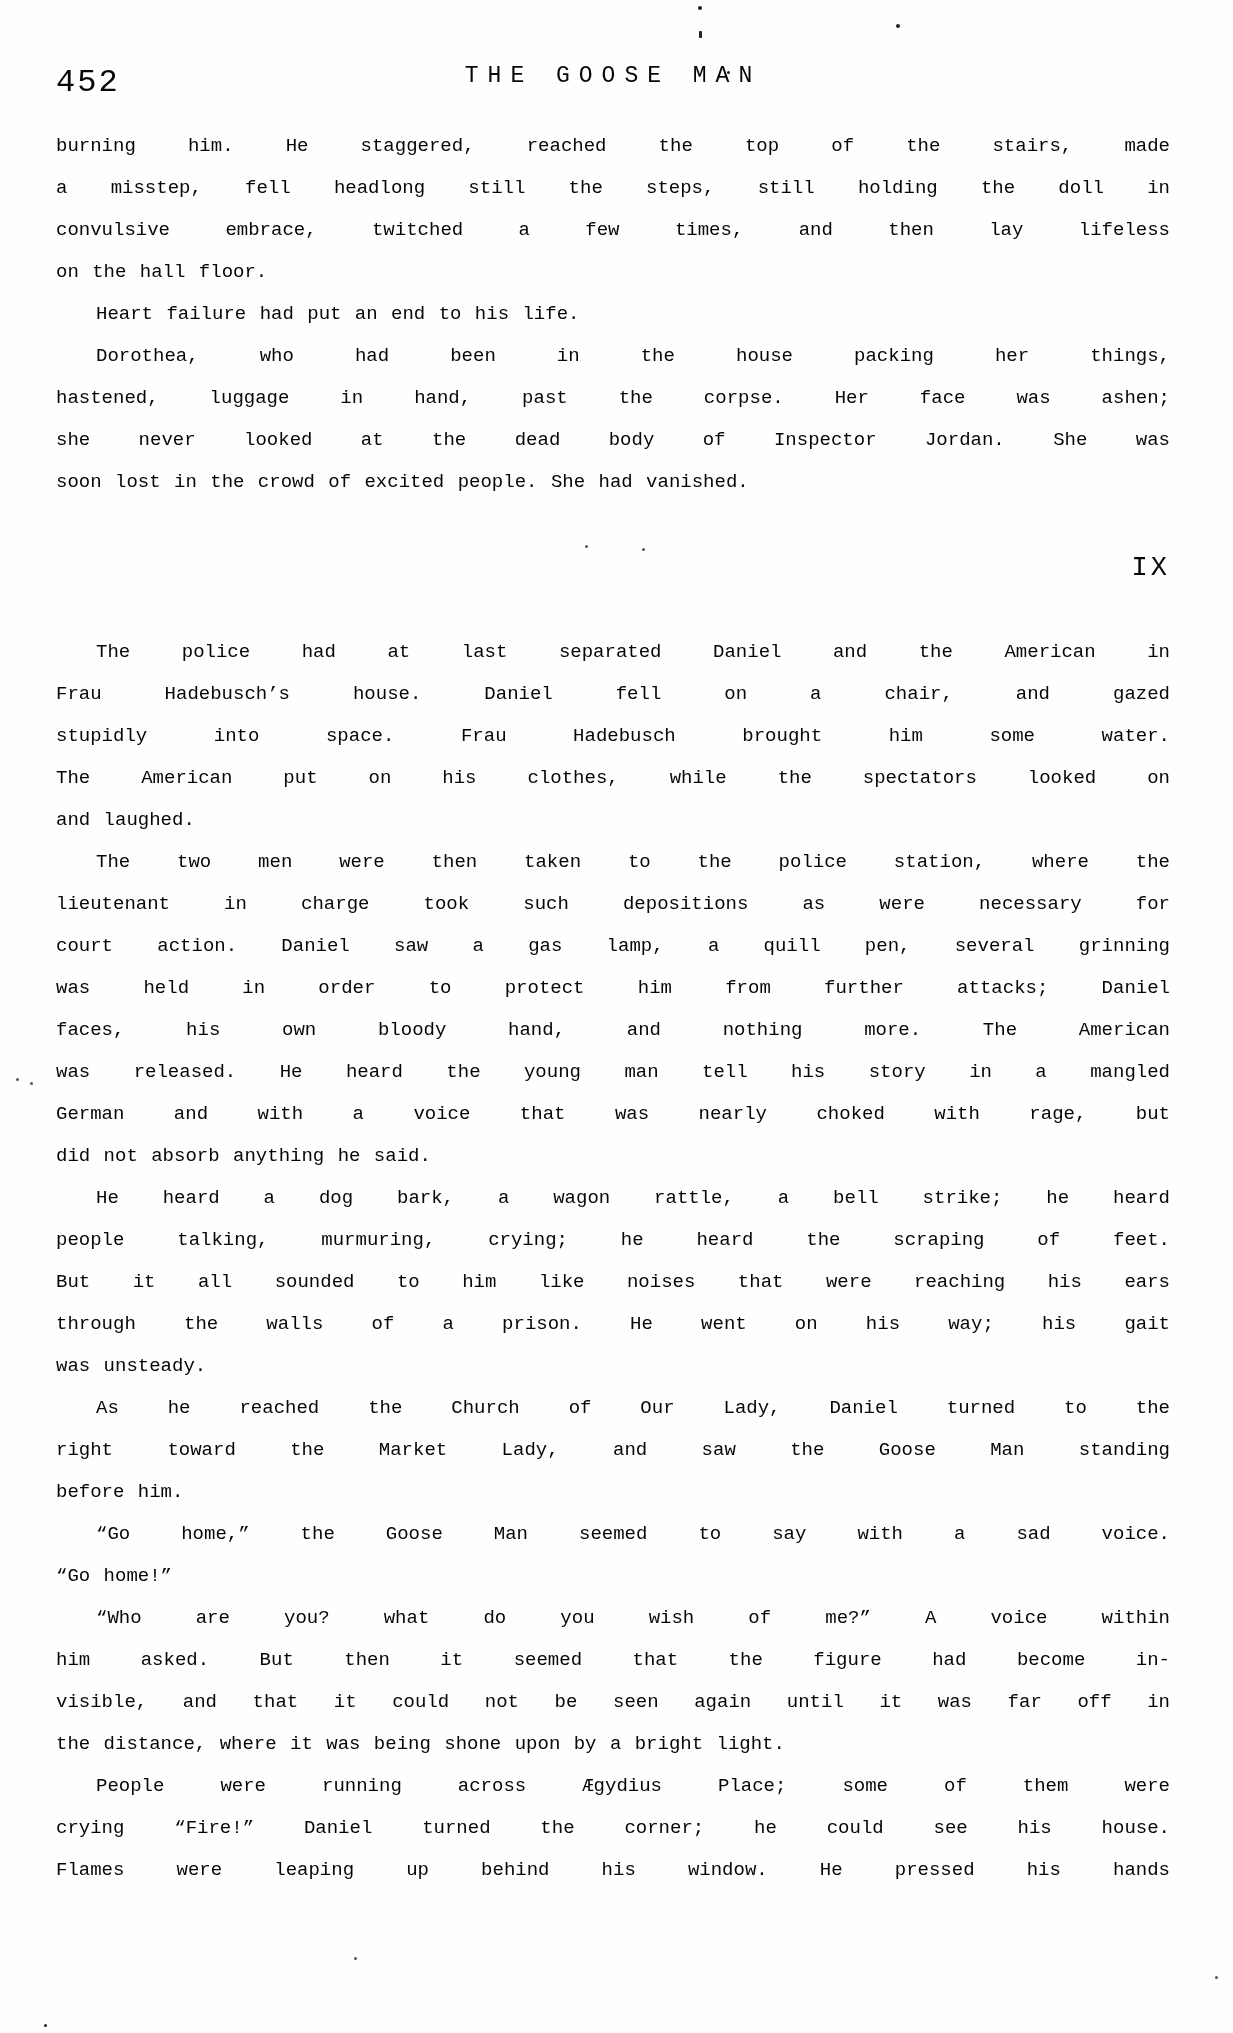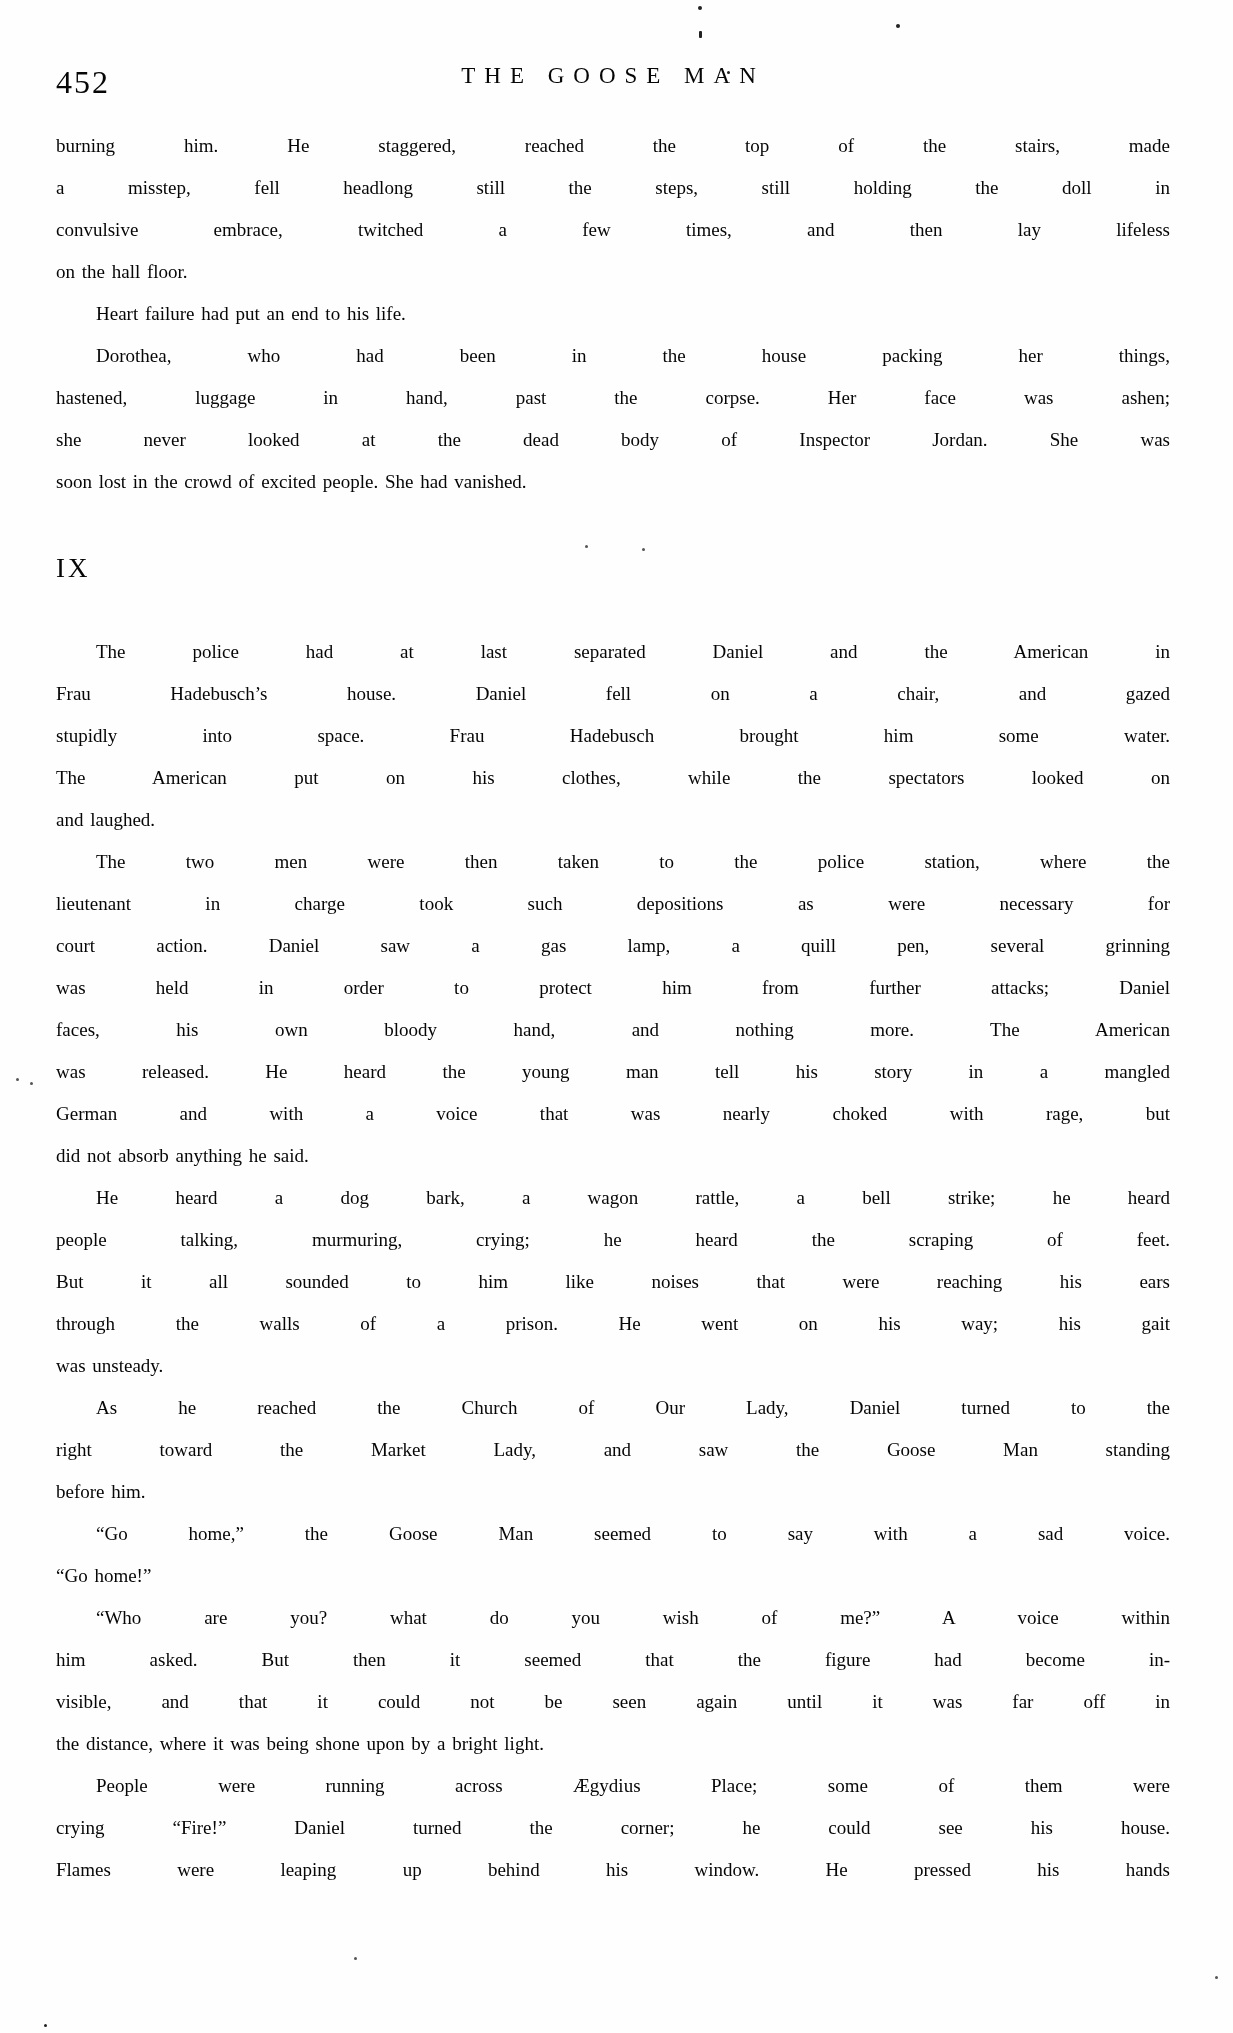--- a/index.html
+++ b/index.html
@@ -5,21 +5,21 @@
   html, body {
     margin: 0;
     padding: 0;
     background: #ffffff;
   }
   .page {
     position: relative;
     width: 1233px;
     height: 2033px;
     background: #fefefe;
-    font-family: Liberation Serif, serif;
+    font-family: Liberation Mono, monospace;
     color: #060606;
     overflow: hidden;
   }
   .header-row {
     position: absolute;
     top: 63px;
     left: 56px;
     right: 63px;
     height: 44px;
   }
@@ -53,21 +53,21 @@
   }
   .line.last {
     text-align-last: left;
   }
   .line.indent {
     text-indent: 40px;
   }
   .section-heading {
     font-size: 27px;
     line-height: 42px;
-    text-align: left;
+    text-align: right;
     letter-spacing: 3px;
     margin-top: 44px;
     margin-bottom: 42px;
   }
   .speck {
     position: absolute;
     background: #222;
     border-radius: 50%;
   }
   .speck.light { background: #555; }

